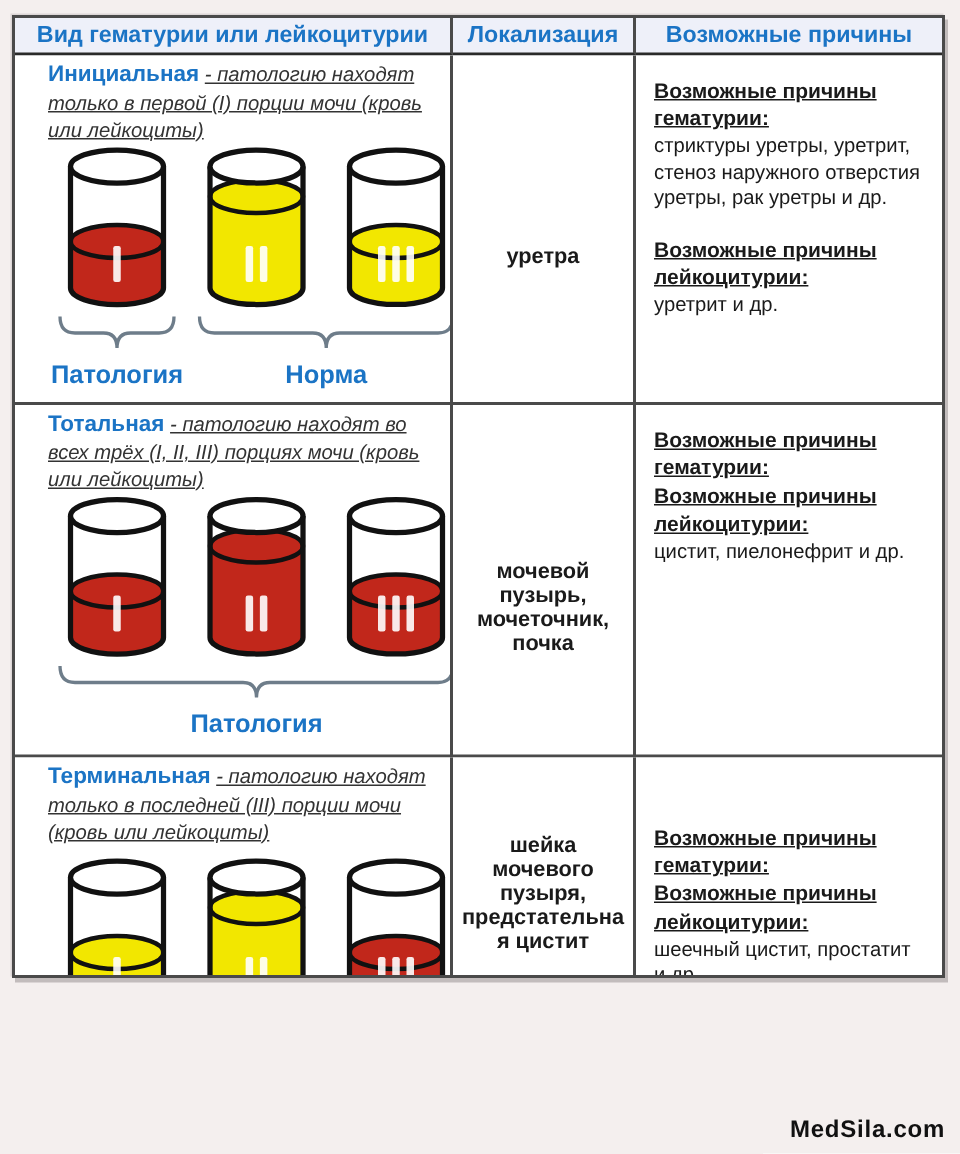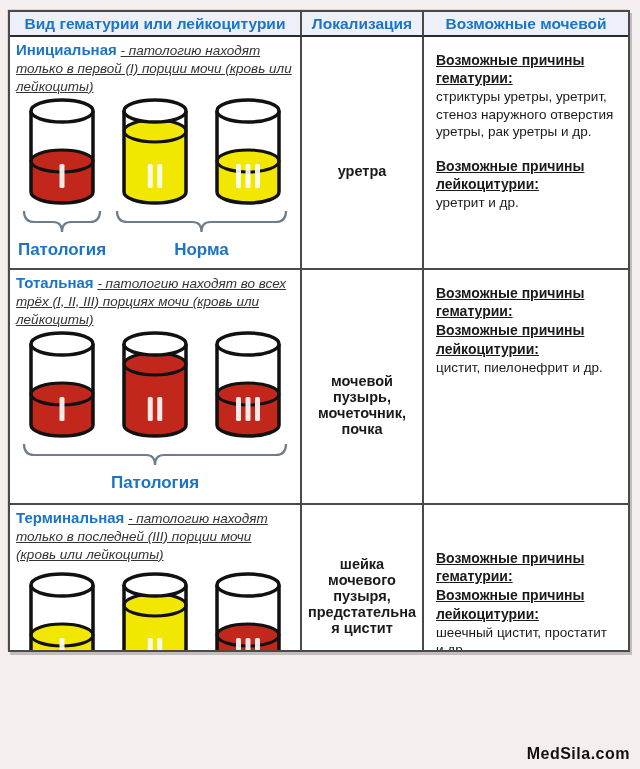--- a/index.html
+++ b/index.html
@@ -32,21 +32,21 @@
   .cell.last-row{border-bottom:none;}
   .hcell{
     background:#eef0f9;
     color:#1b74c5;
     font-weight:bold;
     font-size:15.5px;
     display:flex;align-items:center;justify-content:center;
     text-align:center;
     border-bottom:2px solid #2a2a2a;
   }
-  .typecell{padding:3px 6px 0 6px;}
+  .typecell{padding:3px 6px 0 22px;}
   .type-line{margin:0 0 2px 0;font-size:13.5px;line-height:1.32;}
   .type-name{color:#1b74c5;font-weight:bold;font-size:15px;}
   .type-desc{
     color:#333;font-style:italic;text-decoration:underline;
   }
   .beaker-svg{display:block;margin-left:0px;}
   .loccell{
     display:flex;align-items:center;justify-content:center;
     text-align:center;
     font-weight:bold;font-size:14.5px;color:#1a1a1a;
@@ -68,21 +68,21 @@
     z-index:5;
   }
 </style>
 </head>
 <body>
 
 <div class="table-wrap">
 
   <div class="cell hcell">Вид гематурии или лейкоцитурии</div>
   <div class="cell hcell">Локализация</div>
-  <div class="cell hcell last-col">Возможные мочевой</div>
+  <div class="cell hcell last-col">Возможные причины</div>
 
   <div class="cell typecell">
     <p class="type-line">
       <span class="type-name">Инициальная</span>
       <span class="type-desc">- патологию находят только в первой (I) порции мочи (кровь или лейкоциты)</span>
     </p>
     <svg class="beaker-svg" width="286" height="172" viewBox="0 0 286 172">
         <g>
           <path d="M15,14 L15,95 A31,11 0 0 0 77,95 L77,14" fill="#fff" stroke="none"></path>
           <path d="M15,64 L15,95 A31,11 0 0 0 77,95 L77,64 Z" fill="#c1271b" stroke="none"></path>

